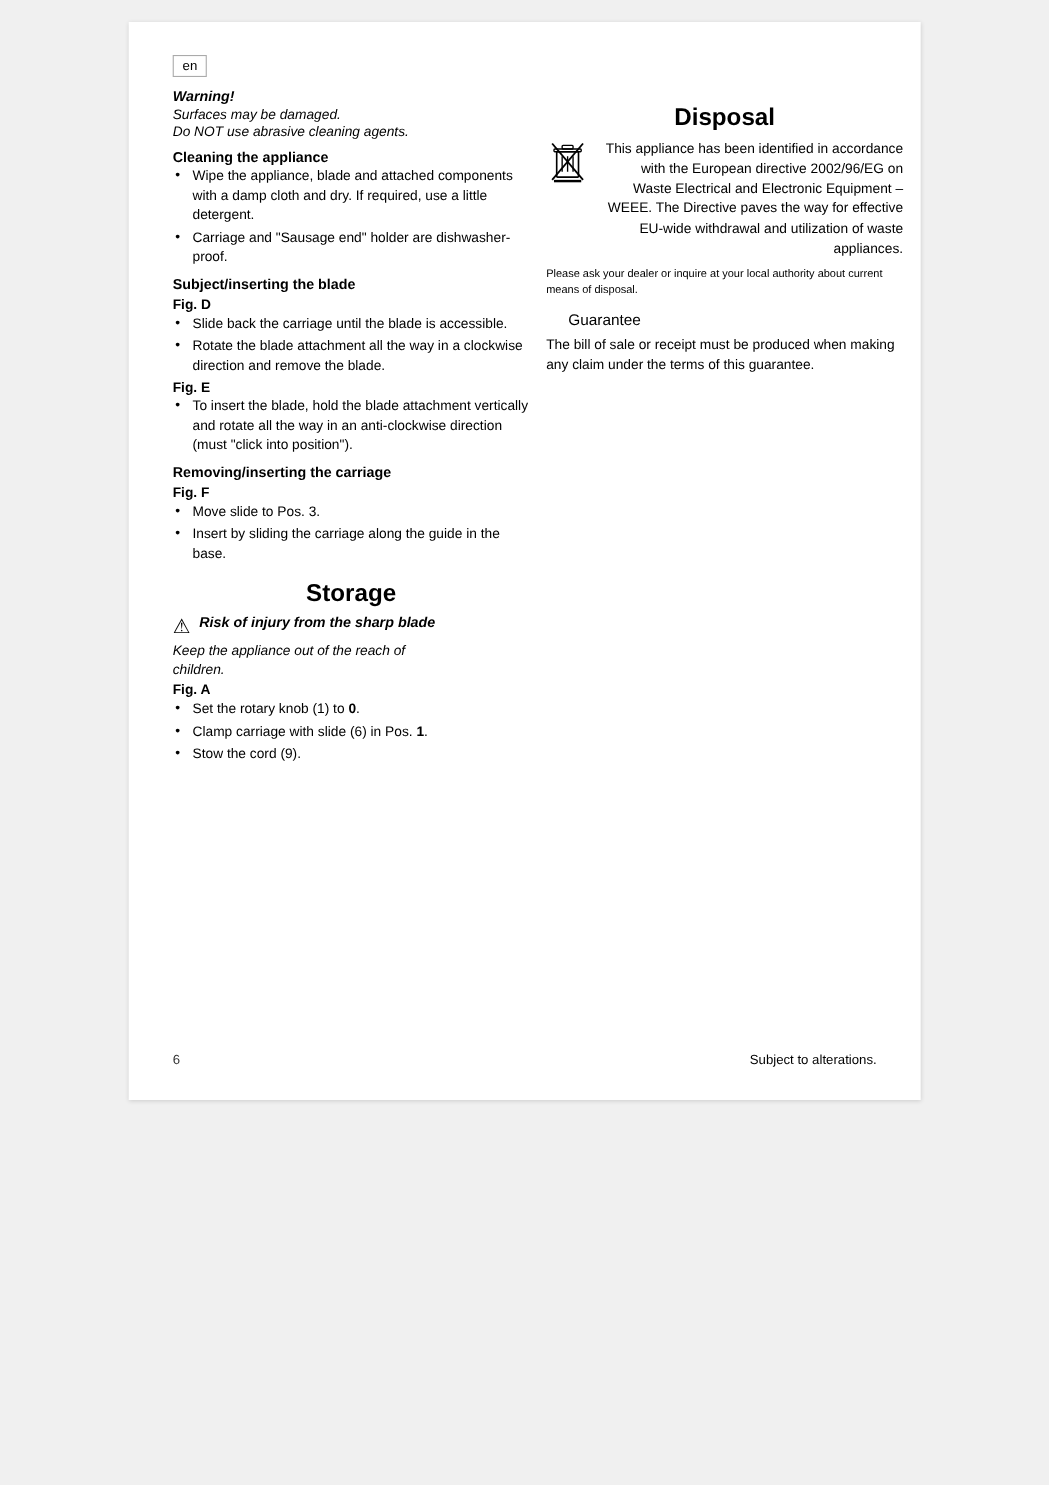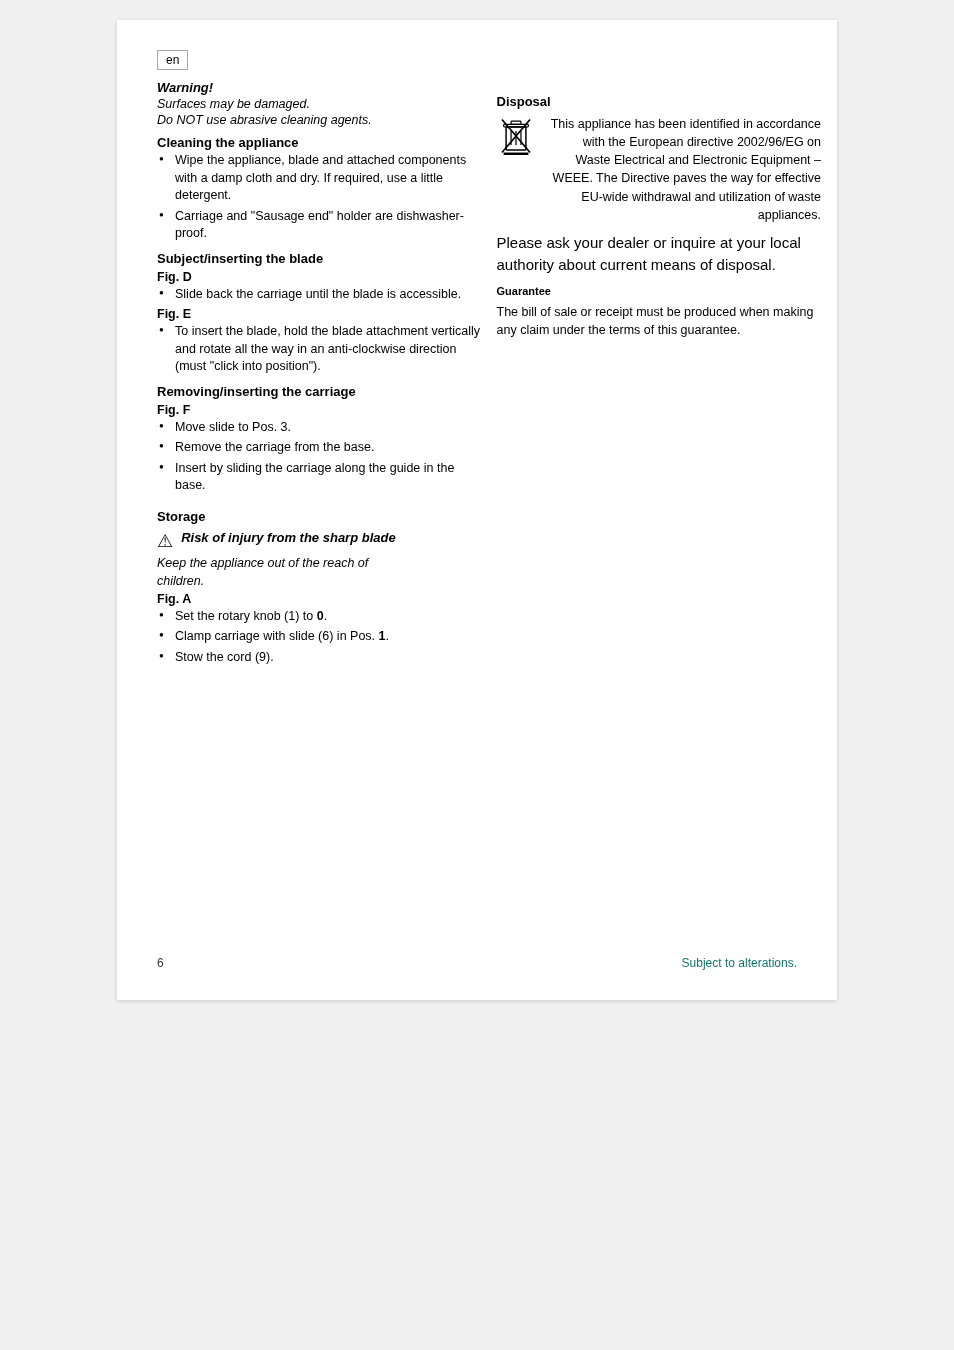--- a/index.html
+++ b/index.html
@@ -95,24 +95,25 @@
     ul.bullet-list li::before {
       content: "●";
       position: absolute;
       left: 2px;
       top: 0;
       font-size: 8px;
       line-height: 1.8;
     }
 
     .main-section-title {
-      font-size: 13px;
+      font-size: 22px;
       font-weight: bold;
       margin-top: 14px;
       margin-bottom: 6px;
+      text-align: center;
     }
 
     .warning-box {
       display: flex;
       align-items: flex-start;
       gap: 8px;
       margin-bottom: 4px;
     }
 
     .warning-icon {
@@ -147,43 +148,44 @@
       flex-shrink: 0;
       margin-top: 2px;
     }
 
     .disposal-text {
       font-size: 12.5px;
       line-height: 1.45;
     }
 
     .disposal-note {
-      font-size: 15px;
+      font-size: 10px;
       line-height: 1.45;
       margin-bottom: 10px;
     }
 
     .guarantee-title {
-      font-size: 11px;
-      font-weight: bold;
+      font-size: 14px;
+      font-weight: normal;
       margin-bottom: 6px;
+      margin-left: 20px;
     }
 
     .guarantee-text {
       font-size: 12.5px;
       line-height: 1.45;
       margin-bottom: 6px;
     }
 
     .footer-note {
       position: absolute;
       bottom: 30px;
       right: 40px;
       font-size: 12px;
-      color: #0f766e;
+      color: #000000;
     }
 
     .page-num {
       position: absolute;
       bottom: 30px;
       left: 40px;
       font-size: 12px;
       color: #333;
     }
 
@@ -209,32 +211,32 @@
       <p class="section-heading">Cleaning the appliance</p>
       <ul class="bullet-list">
         <li>Wipe the appliance, blade and attached components with a damp cloth and dry. If required, use a little detergent.</li>
         <li>Carriage and "Sausage end" holder are dishwasher-proof.</li>
       </ul>
 
       <p class="section-heading">Subject/inserting the blade</p>
       <p class="fig-label">Fig. D</p>
       <ul class="bullet-list">
         <li>Slide back the carriage until the blade is accessible.</li>
+        <li>Rotate the blade attachment all the way in a clockwise direction and remove the blade.</li>
       </ul>
 
       <p class="fig-label">Fig. E</p>
       <ul class="bullet-list">
         <li>To insert the blade, hold the blade attachment vertically and rotate all the way in an anti-clockwise direction (must "click into position").</li>
       </ul>
 
       <p class="section-heading">Removing/inserting the carriage</p>
       <p class="fig-label">Fig. F</p>
       <ul class="bullet-list">
         <li>Move slide to Pos. 3.</li>
-        <li>Remove the carriage from the base.</li>
         <li>Insert by sliding the carriage along the guide in the base.</li>
       </ul>
 
       <p class="main-section-title">Storage</p>
 
       <div class="warning-box">
         <span class="warning-icon">⚠</span>
         <span class="warning-box-text">Risk of injury from the sharp blade</span>
       </div>
 

